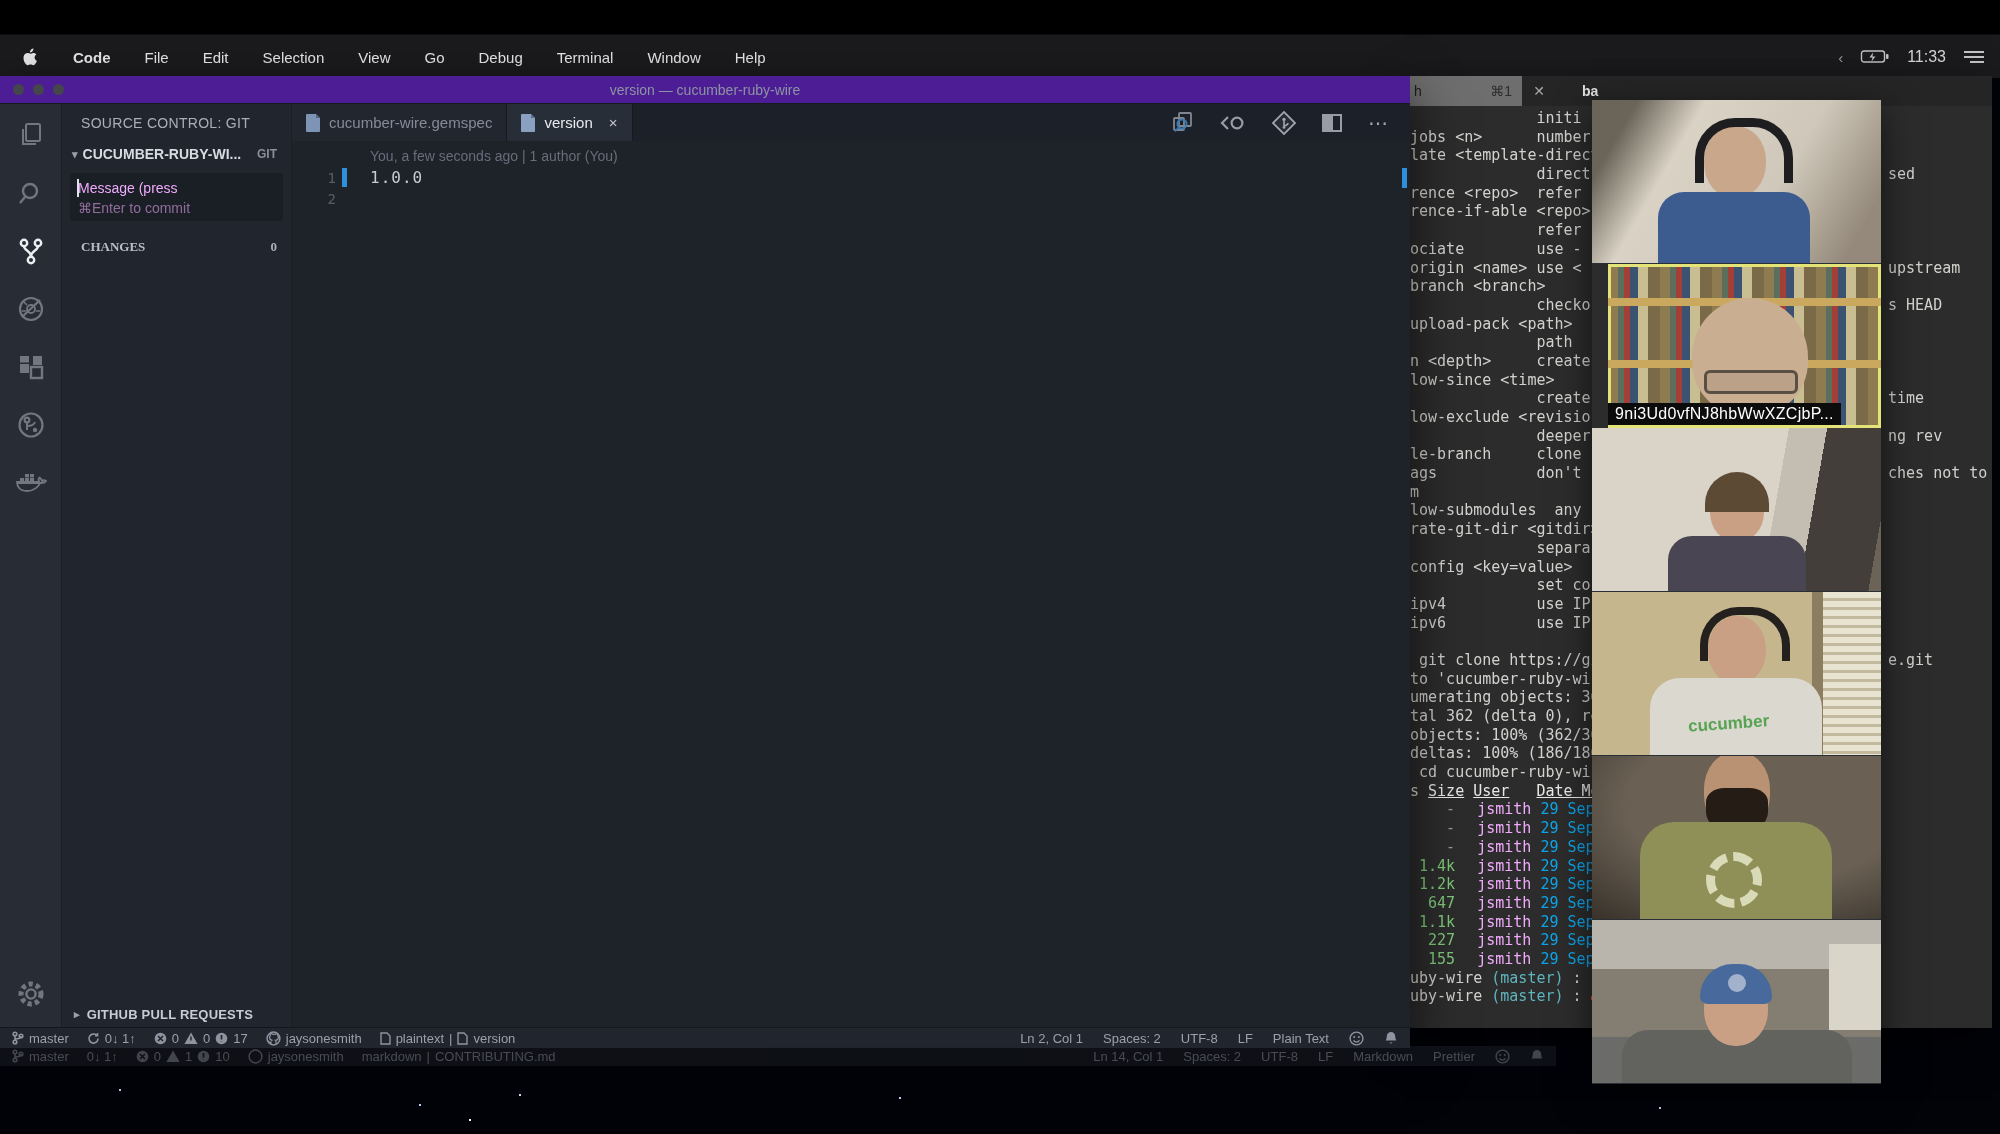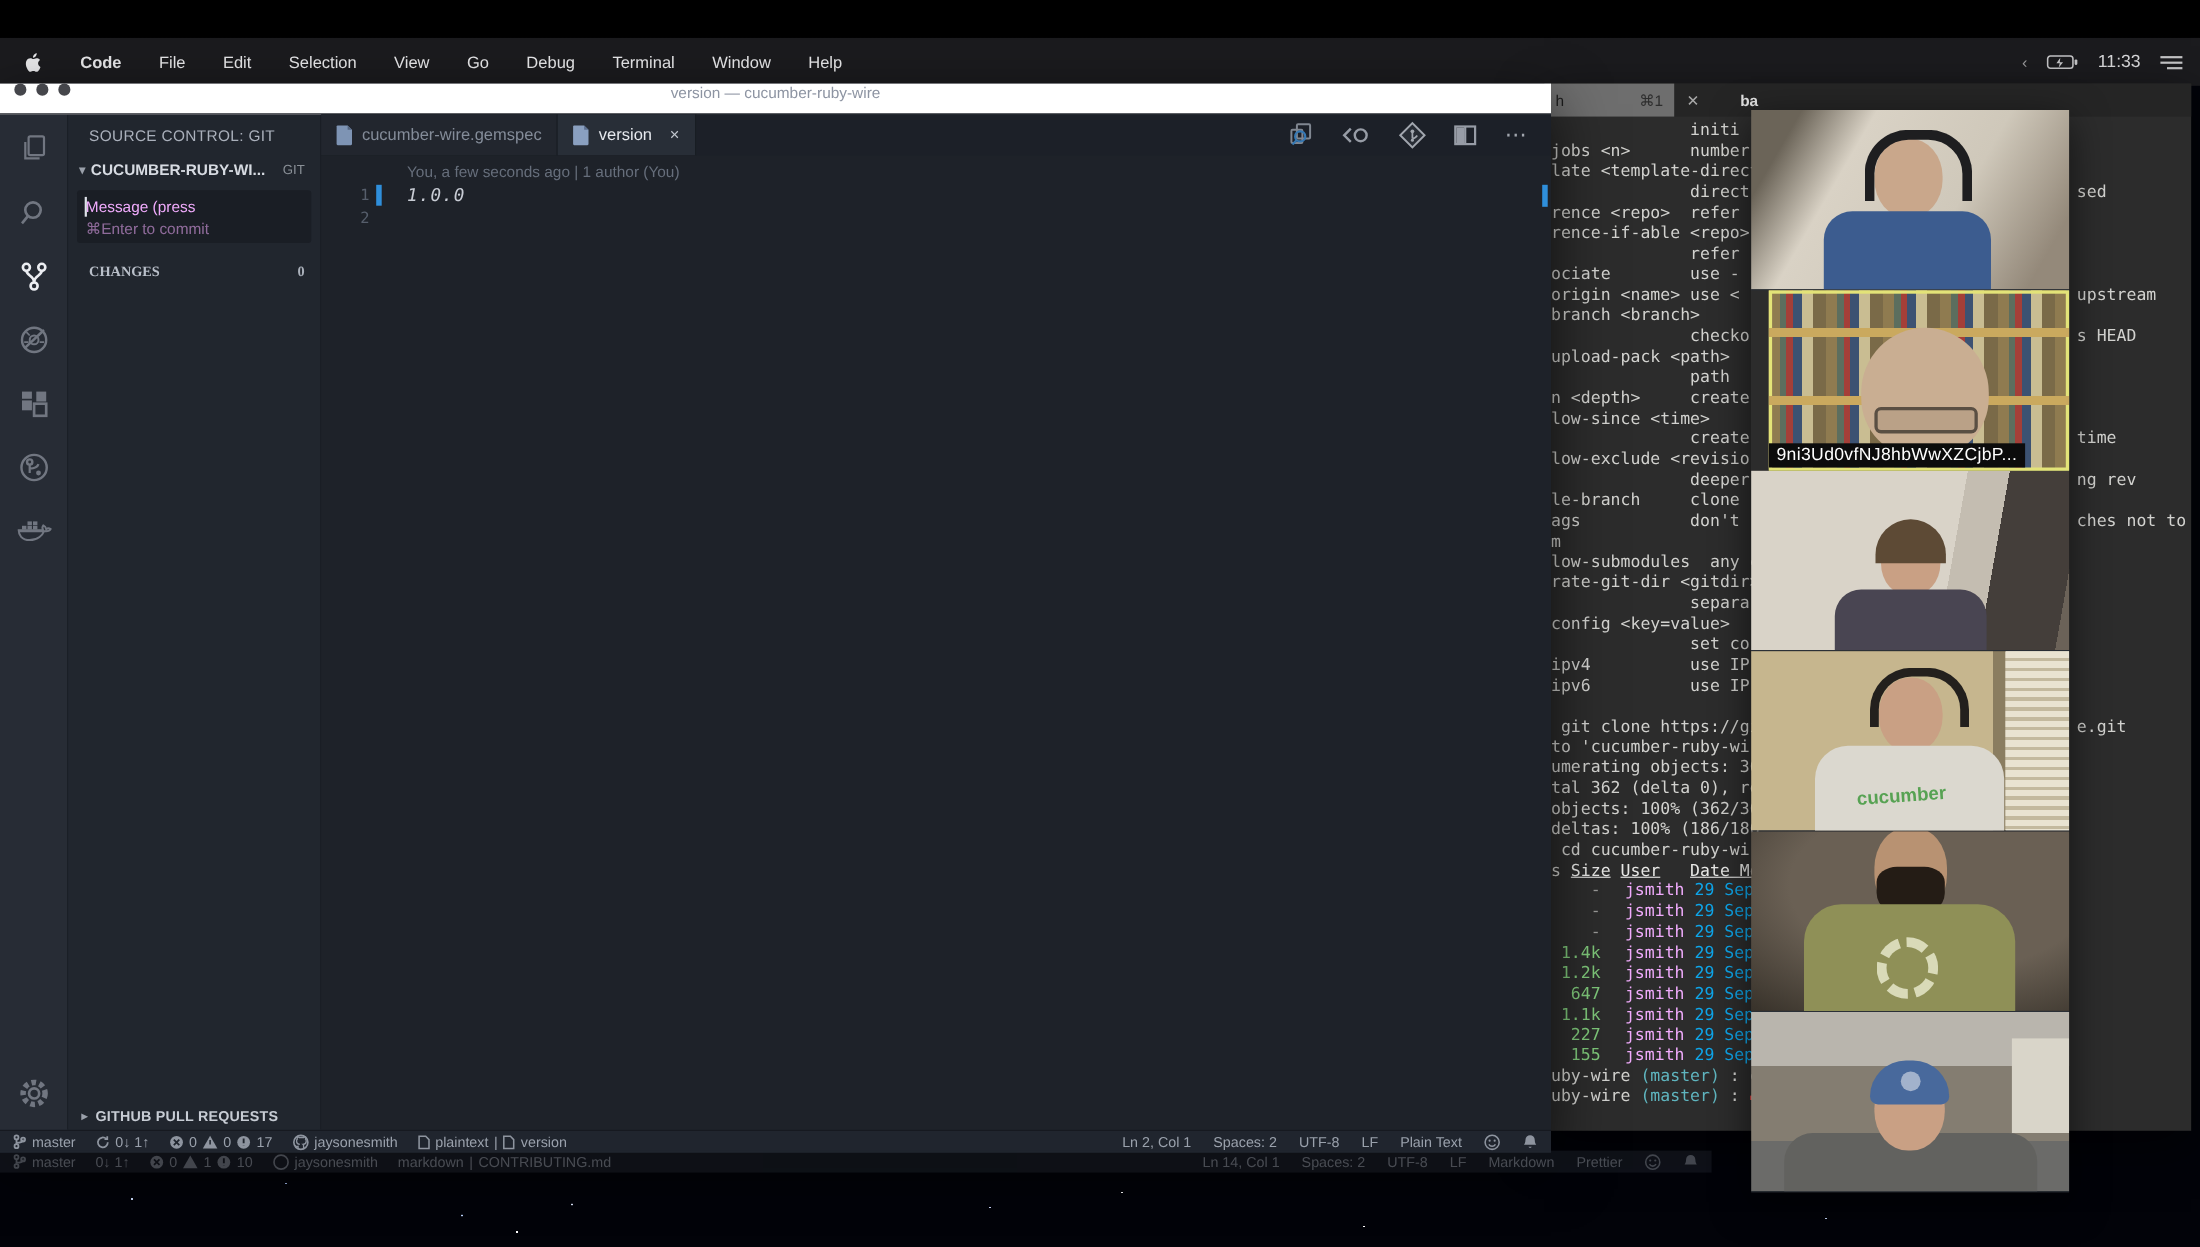--- a/index.html
+++ b/index.html
@@ -23,41 +23,41 @@
     background:linear-gradient(#000 0,#000 34px,#1b1b1e 35px,#1b1b1e 100%);
     display:flex;align-items:flex-end;color:#e8e8ea;font-size:15px;}
   .menubar-inner{height:42px;display:flex;align-items:center;gap:34px;padding-left:24px;flex:1;}
   .menu-item{white-space:nowrap;}
   .menu-item.app{font-weight:bold;}
   .menubar-right{height:42px;display:flex;align-items:center;gap:18px;padding-right:16px;color:#d8d8da;}
   .apple-logo svg{display:block;}
   
   .vscode{position:absolute;left:0;top:76px;width:1410px;height:970px;
     background:#1f232b;box-shadow:0 18px 50px rgba(0,0,0,.65);}
-  .vs-titlebar{height:27px;background:#ffffff;display:flex;position:relative;
+  .vs-titlebar{height:27px;background:#4c1d95;display:flex;align-items:center;position:relative;
     border-bottom:1px solid #171b21;}
   .traffic{display:flex;gap:9px;margin-left:13px;}
   .traffic span{width:11px;height:11px;border-radius:50%;background:#45464b;display:block;}
   .vs-title{position:absolute;left:0;right:0;text-align:center;color:#8d94a2;font-size:14px;}
   .vs-main{display:flex;height:923px;}
   
   .activitybar{width:61px;background:#272c35;display:flex;flex-direction:column;align-items:center;
     padding-top:14px;gap:24px;border-right:1px solid #1a1e25;}
   .ab-icon{width:34px;height:34px;display:flex;align-items:center;justify-content:center;opacity:.55;}
   .ab-icon.active{opacity:1;}
   .ab-icon svg{display:block;}
   .ab-gear{margin-top:auto;margin-bottom:16px;}
   
   .sidebar{width:229px;background:#21262e;display:flex;flex-direction:column;border-right:1px solid #1a1e25;}
   .sc-header{height:37px;display:flex;align-items:center;padding-left:19px;color:#aab0bb;
     font-size:14px;letter-spacing:.3px;}
   .repo-row{height:26px;display:flex;align-items:center;padding:0 14px 0 10px;color:#d7dbe2;
     font-size:14px;font-weight:bold;}
   .repo-row .twistie{color:#9aa0aa;margin-right:5px;font-size:11px;}
-  .repo-row .badge{margin-left:auto;color:#8a9097;font-weight:normal;font-size:12px;}
+  .repo-row .badge{margin-left:auto;color:#8a9097;font-weight:bold;font-size:12px;}
   .msg-box{margin:6px 8px 4px 8px;height:38px;background:#1a1e25;border-radius:3px;overflow:hidden;
     padding:5px 8px;color:#f0abfc;font-size:14px;line-height:20px;position:relative;}
   .msg-caret{position:absolute;left:7px;top:6px;width:1.5px;height:18px;background:#dfe3ea;}
   .msg-line2{opacity:.55;}
   .changes-row{height:30px;display:flex;align-items:flex-end;padding:0 14px 0 19px;color:#b9bfc9;
     font-size:13px;font-weight:bold;font-family:Liberation Serif, serif;}
   .changes-row .count{margin-left:auto;color:#aab0ba;font-weight:bold;}
   .ghpr-row{margin-top:auto;height:26px;display:flex;align-items:center;padding-left:12px;
     color:#c7ccd4;font-size:13px;font-weight:bold;letter-spacing:.2px;}
   .ghpr-row .chev{color:#9aa0aa;margin-right:7px;font-size:11px;}
@@ -71,21 +71,21 @@
   .tab .close{color:#c3c8d0;font-size:15px;margin-left:8px;}
   .tab-actions{margin-left:auto;display:flex;align-items:center;gap:26px;padding-right:20px;}
   .tab-actions .ta{opacity:.8;display:flex;align-items:center;}
   .editor-body{flex:1;position:relative;padding-top:4px;font-family:"DejaVu Sans Mono",monospace;}
   .annotation{color:#666e7b;font-size:14px;padding-left:78px;height:22px;display:flex;align-items:center;
     font-family:"Liberation Sans",sans-serif;}
   .code-row{display:flex;align-items:center;height:21px;}
   .code-row .ln{width:44px;text-align:right;color:#565e6b;font-size:14px;padding-right:6px;}
   .code-row .gitbar{width:5px;height:19px;margin-right:1px;}
   .code-row.changed .gitbar{background:#2f8fdb;}
-  .code-row .code{color:#c8ccd4;font-size:16px;letter-spacing:1px;padding-left:22px;font-style:italic;}
+  .code-row .code{color:#c8ccd4;font-size:16px;letter-spacing:1px;padding-left:22px;}
   .overview-mark{position:absolute;right:3px;top:27px;width:5px;height:20px;background:#2f8fdb;}
   
   .statusbar{height:20px;background:#20252e;border-top:1px solid #14171d;display:flex;align-items:center;
     color:#9aa1ac;font-size:13px;padding:0 12px;gap:18px;}
   .sb-item{display:flex;align-items:center;gap:5px;white-space:nowrap;}
   .sb-right{margin-left:auto;display:flex;align-items:center;gap:20px;}
   .sb-ico{display:flex;align-items:center;opacity:.9;}
   .ghostbar{position:absolute;left:0;top:1046px;width:1532px;height:20px;background:#20252e;
     opacity:.42;display:flex;align-items:center;color:#aab1bc;font-size:13px;padding:0 12px;gap:18px;}
   

